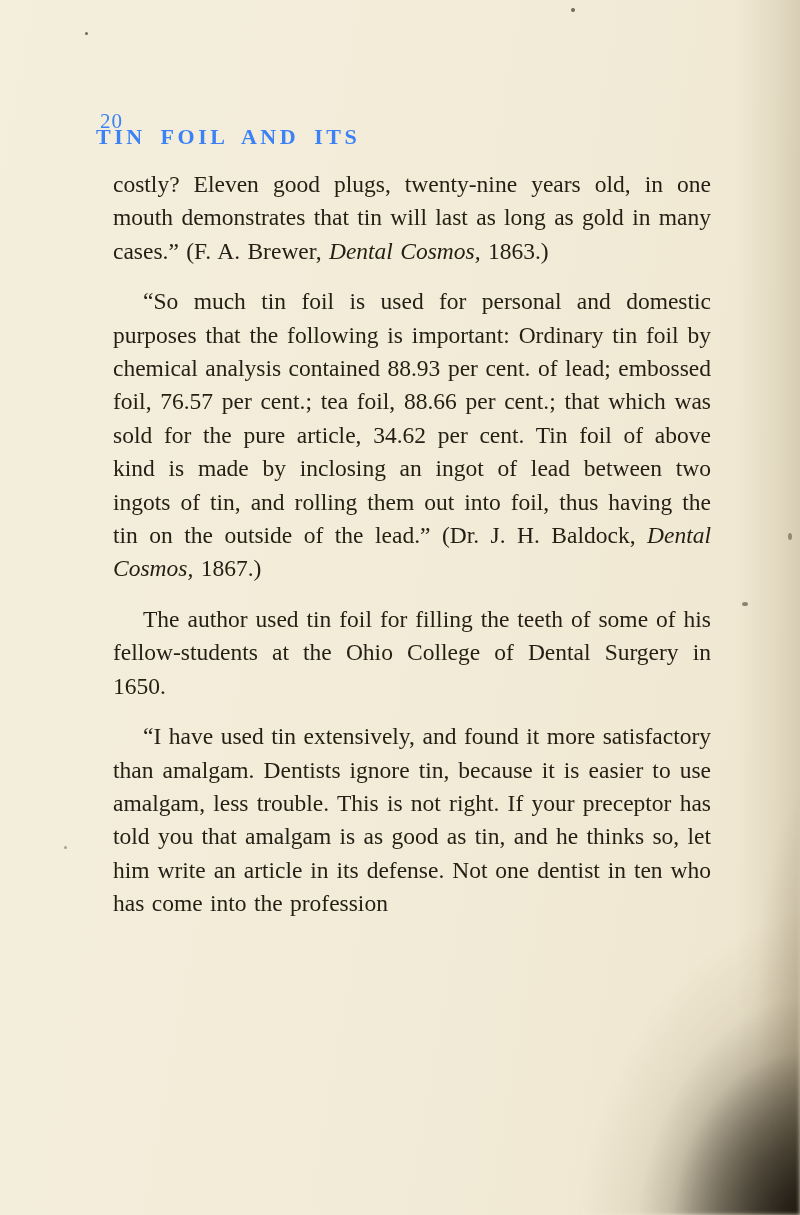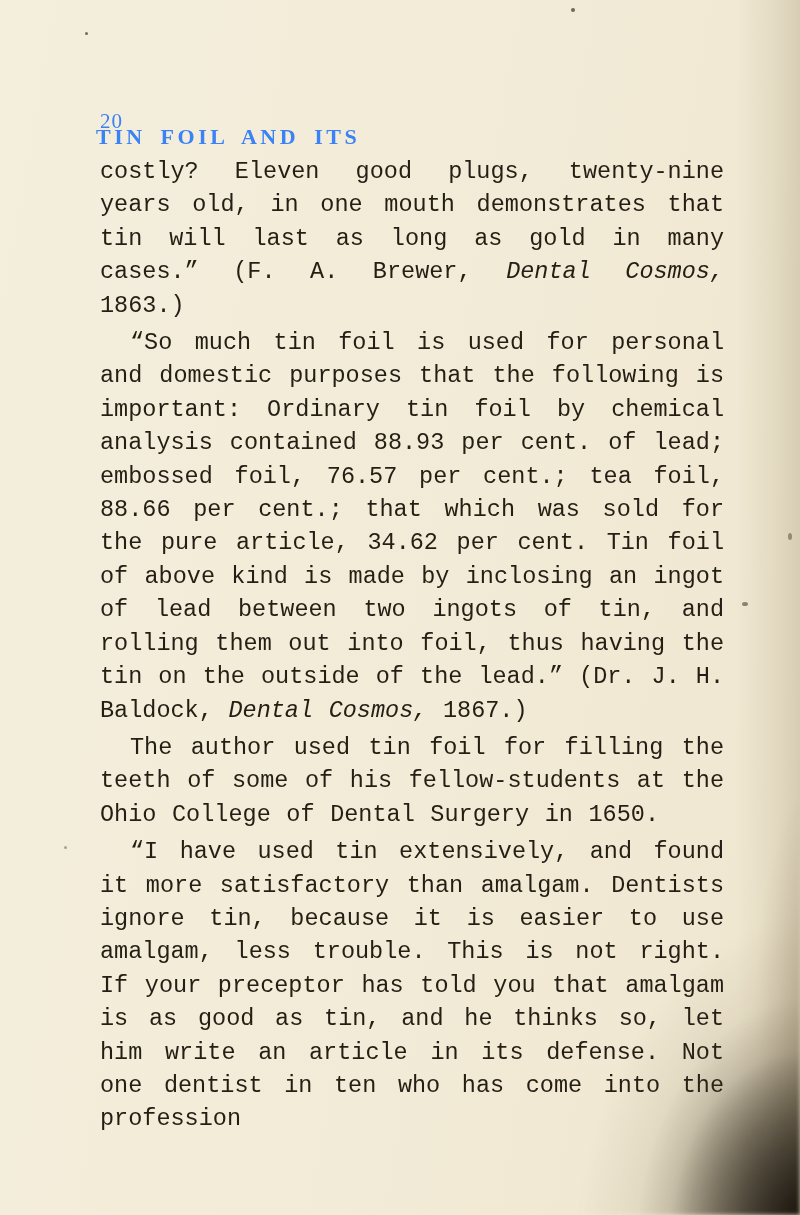--- a/index.html
+++ b/index.html
@@ -46,21 +46,21 @@
     position: absolute;
     left: 96px;
     top: 151px;
     width: 632px;
     color: #241e14;
     font-size: 23.5px;
     line-height: 33.4px;
     text-align: justify;
     word-spacing: 1.5px;
   }
-  .para { margin: 4px; font-family: Liberation Mono, monospace; }
+  .para { margin: 17px; }
   .para.indent { text-indent: 30px; }
   .italic { font-style: italic; }
 
   
   .edge-shade {
     position: absolute;
     right: 0; top: 0;
     width: 64px; height: 100%;
     pointer-events: none;
     background: linear-gradient(to right,

